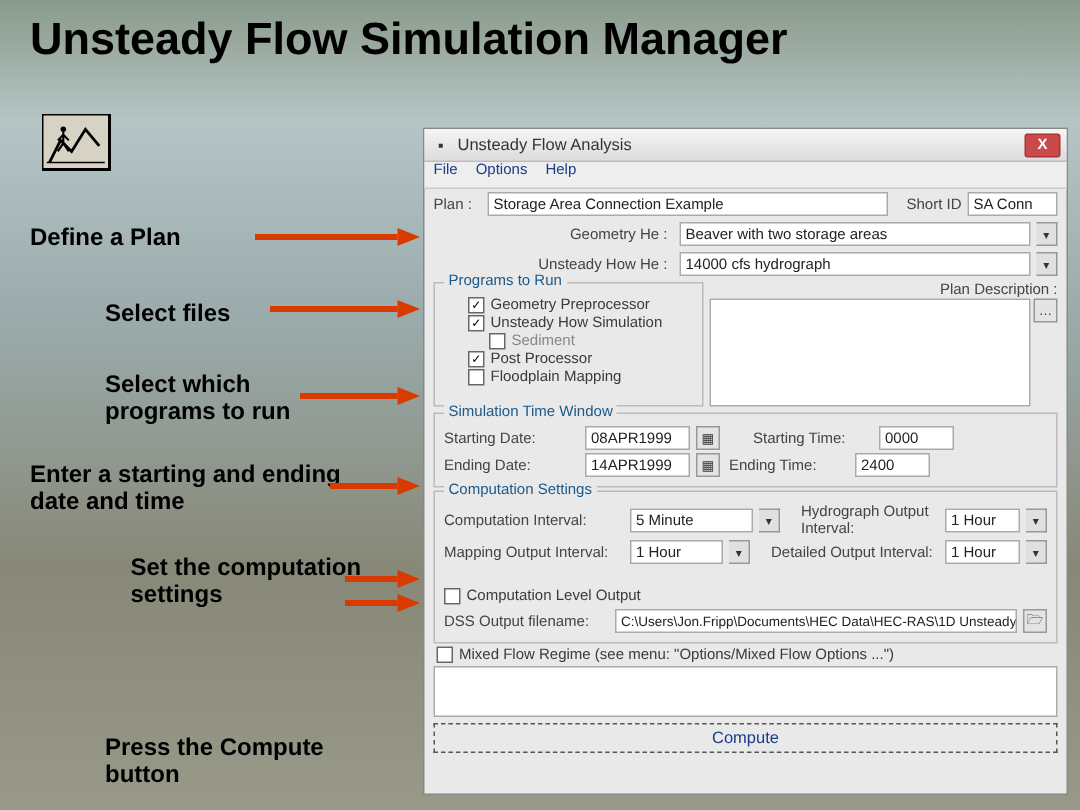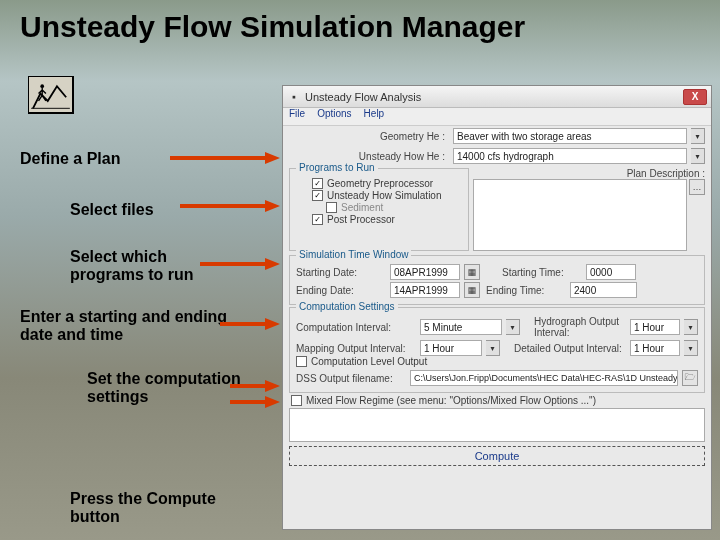--- a/index.html
+++ b/index.html
@@ -167,20 +167,26 @@
     <span class="tb-icon">🞍</span>
     <span>Unsteady Flow Analysis</span>
     <span class="tb-close">X</span>
   </div>
   <div class="menubar">
     <span>File</span>
     <span>Options</span>
     <span>Help</span>
   </div>
 
+  <div class="row">
+    <span class="lbl" style="width:32px;">Plan :</span>
+    <div class="input" style="flex:1;">Storage Area Connection Example</div>
+    <span class="lbl" style="margin-left:8px;">Short ID</span>
+    <div class="input" style="width:60px;">SA Conn</div>
+  </div>
 
   <div class="row">
     <span class="lbl" style="width:160px; text-align:right; padding-right:4px;">Geometry He :</span>
     <div class="input" style="flex:1;">Beaver with two storage areas</div>
     <div class="dd-btn">▾</div>
   </div>
 
   <div class="row">
     <span class="lbl" style="width:160px; text-align:right; padding-right:4px;">Unsteady How He :</span>
     <div class="input" style="flex:1;">14000 cfs hydrograph</div>
@@ -198,20 +204,24 @@
           <span class="box"></span>
           <span>Unsteady How Simulation</span>
         </div>
       <div class="chk unchecked" style="margin-left:14px; color:#888;">
           <span class="box"></span>
           <span>Sediment</span>
         </div>
       <div class="chk checked">
           <span class="box"></span>
           <span>Post Processor</span>
+        </div>
+      <div class="chk unchecked">
+          <span class="box"></span>
+          <span>Floodplain Mapping</span>
         </div>
     </div>
     <div style="flex:1; margin:2px 0;">
       <div class="row" style="padding:0; justify-content:flex-end;">
         <span class="lbl">Plan Description :</span>
       </div>
       <div style="display:flex;">
         <div class="textarea" style="flex:1; height:72px;"></div>
         <div class="small-btn" style="align-self:flex-start; margin-left:2px;">…</div>
       </div>
@@ -225,21 +235,21 @@
       <div class="input" style="width:70px;">08APR1999</div>
       <div class="small-btn">▦</div>
       <span class="lbl" style="margin-left:18px; width:80px;">Starting Time:</span>
       <div class="input" style="width:50px;">0000</div>
     </div>
     <div class="row" style="padding:2px 0 0 0;">
       <span class="lbl" style="width:90px;">Ending Date:</span>
       <div class="input" style="width:70px;">14APR1999</div>
       <div class="small-btn">▦</div>
       <span class="lbl" style="margin-left:2px; width:80px;">Ending Time:</span>
-      <div class="input" style="width:67px;">2400</div>
+      <div class="input" style="width:50px;">2400</div>
     </div>
   </div>
 
   <div class="group">
     <div class="group-title">Computation Settings</div>
     <div class="row" style="padding:0;">
       <span class="lbl" style="width:120px;">Computation Interval:</span>
       <div class="input" style="width:82px;">5 Minute</div>
       <div class="dd-btn">▾</div>
       <span class="lbl" style="margin-left:10px; flex:1;">Hydrograph Output Interval:</span>
@@ -247,21 +257,21 @@
       <div class="dd-btn">▾</div>
     </div>
     <div class="row" style="padding:2px 0 0 0;">
       <span class="lbl" style="width:120px;">Mapping Output Interval:</span>
       <div class="input" style="width:62px;">1 Hour</div>
       <div class="dd-btn">▾</div>
       <span class="lbl" style="margin-left:10px; flex:1;">Detailed Output Interval:</span>
       <div class="input" style="width:50px;">1 Hour</div>
       <div class="dd-btn">▾</div>
     </div>
-    <div class="chk unchecked" style="margin-top:0;">
+    <div class="chk unchecked" style="margin-top:16px;">
         <span class="box"></span>
         <span>Computation Level Output</span>
       </div>
     <div class="row" style="padding:2px 0 0 0;">
       <span class="lbl" style="width:110px;">DSS Output filename:</span>
       <div class="input" style="flex:1; font-size:9px;">C:\Users\Jon.Fripp\Documents\HEC Data\HEC-RAS\1D Unsteady</div>
       <div class="small-btn">🗁</div>
     </div>
   </div>
 

